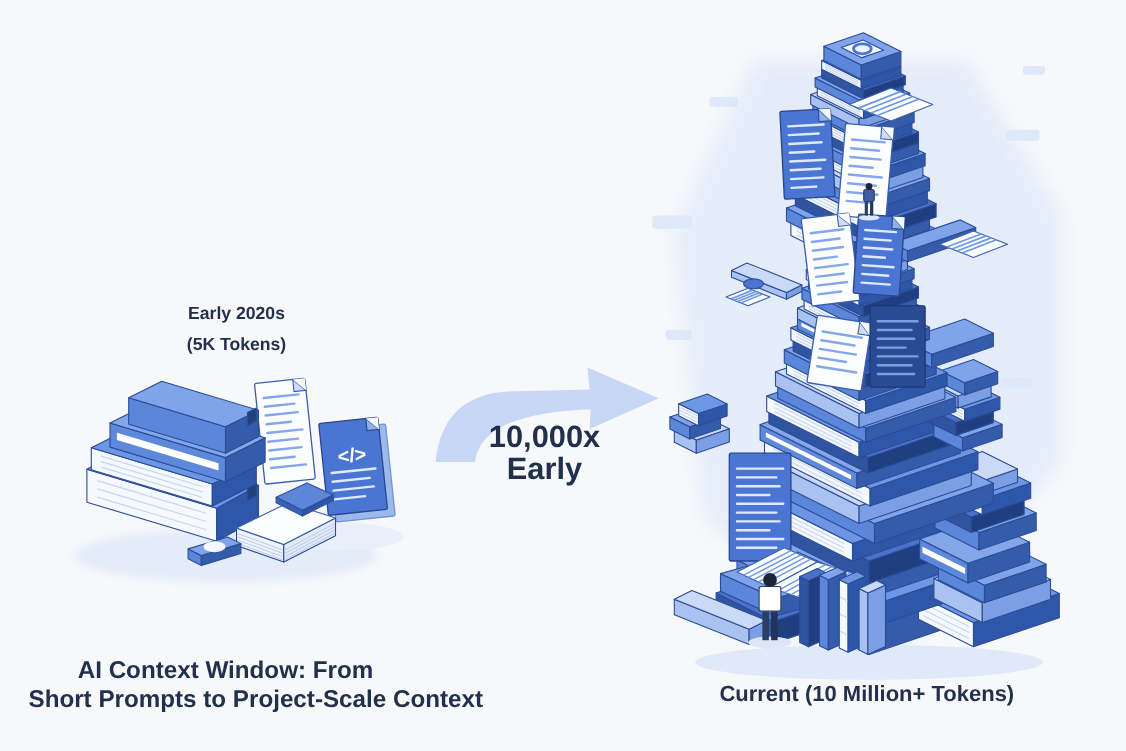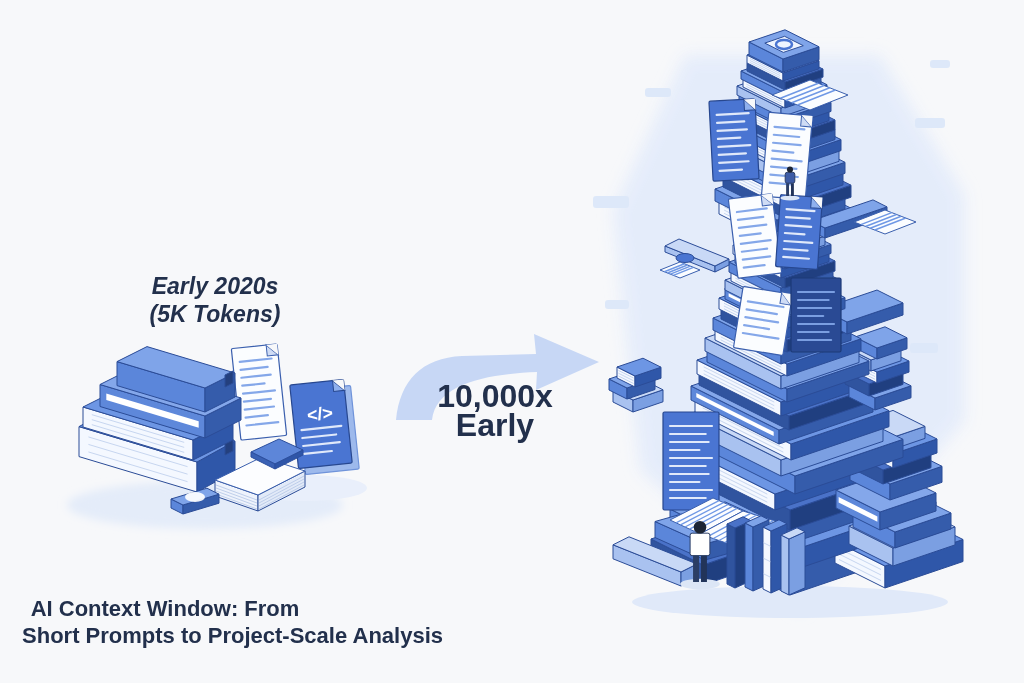--- a/index.html
+++ b/index.html
@@ -6,25 +6,25 @@
   .stage{
     position:relative;width:1024px;height:683px;overflow:hidden;
     background:#f7f8fa;
     font-family:"Liberation Sans",sans-serif;
   }
   .stage svg{position:absolute;display:block;}
   #leftstack-svg{left:55px;top:330px;width:330px;height:235px;}
   #arrow-svg{left:388px;top:328px;width:215px;height:95px;}
   #tower-svg{left:585px;top:0px;width:410px;height:625px;}
   .label{position:absolute;color:#22304c;font-weight:700;text-align:center;}
-  .era-label{left:95px;top:272px;width:240px;font-size:23px;line-height:28px;font-style:italic;}
-  .growth-label{left:397px;top:382px;width:196px;font-size:32px;line-height:29px;}
+  .era-label{left:95px;top:272px;width:240px;font-size:16px;line-height:28px;}
+  .growth-label{left:397px;top:382px;width:196px;font-size:28px;line-height:29px;}
   .current-label{left:593px;top:618px;width:390px;font-size:20px;line-height:26px;}
   .footer-title{position:absolute;left:0;top:595px;color:#22304c;font-weight:700;font-size:22px;line-height:27px;}
-  .ft-line1{width:330px;text-align:center;}
+  .ft-line1{width:330px;text-align:center;padding-left:40px;}
   .ft-line2{width:465px;text-align:center;}
 </style>
 </head>
 <body>
 
 <div class="stage">
 
   <svg id="leftstack-svg" viewBox="0 0 330 235">
     <defs>
       <filter id="blurS" x="-30%" y="-30%" width="160%" height="160%">
@@ -520,18 +520,19 @@
   <div class="label era-label">
     <div>Early 2020s</div>
     <div>(5K Tokens)</div>
   </div>
 
   <div class="label growth-label">
     <div>10,000x</div>
     <div>Early</div>
   </div>
 
+  <div class="label current-label">Current (10 Million+ Tokens)</div>
 
   <div class="footer-title">
     <div class="ft-line1">AI Context Window: From</div>
-    <div class="ft-line2">Short Prompts to Project-Scale Analysis</div>
+    <div class="ft-line2">Short Prompts to Project-Scale Context</div>
   </div>
 </div>
 
 </body></html>

